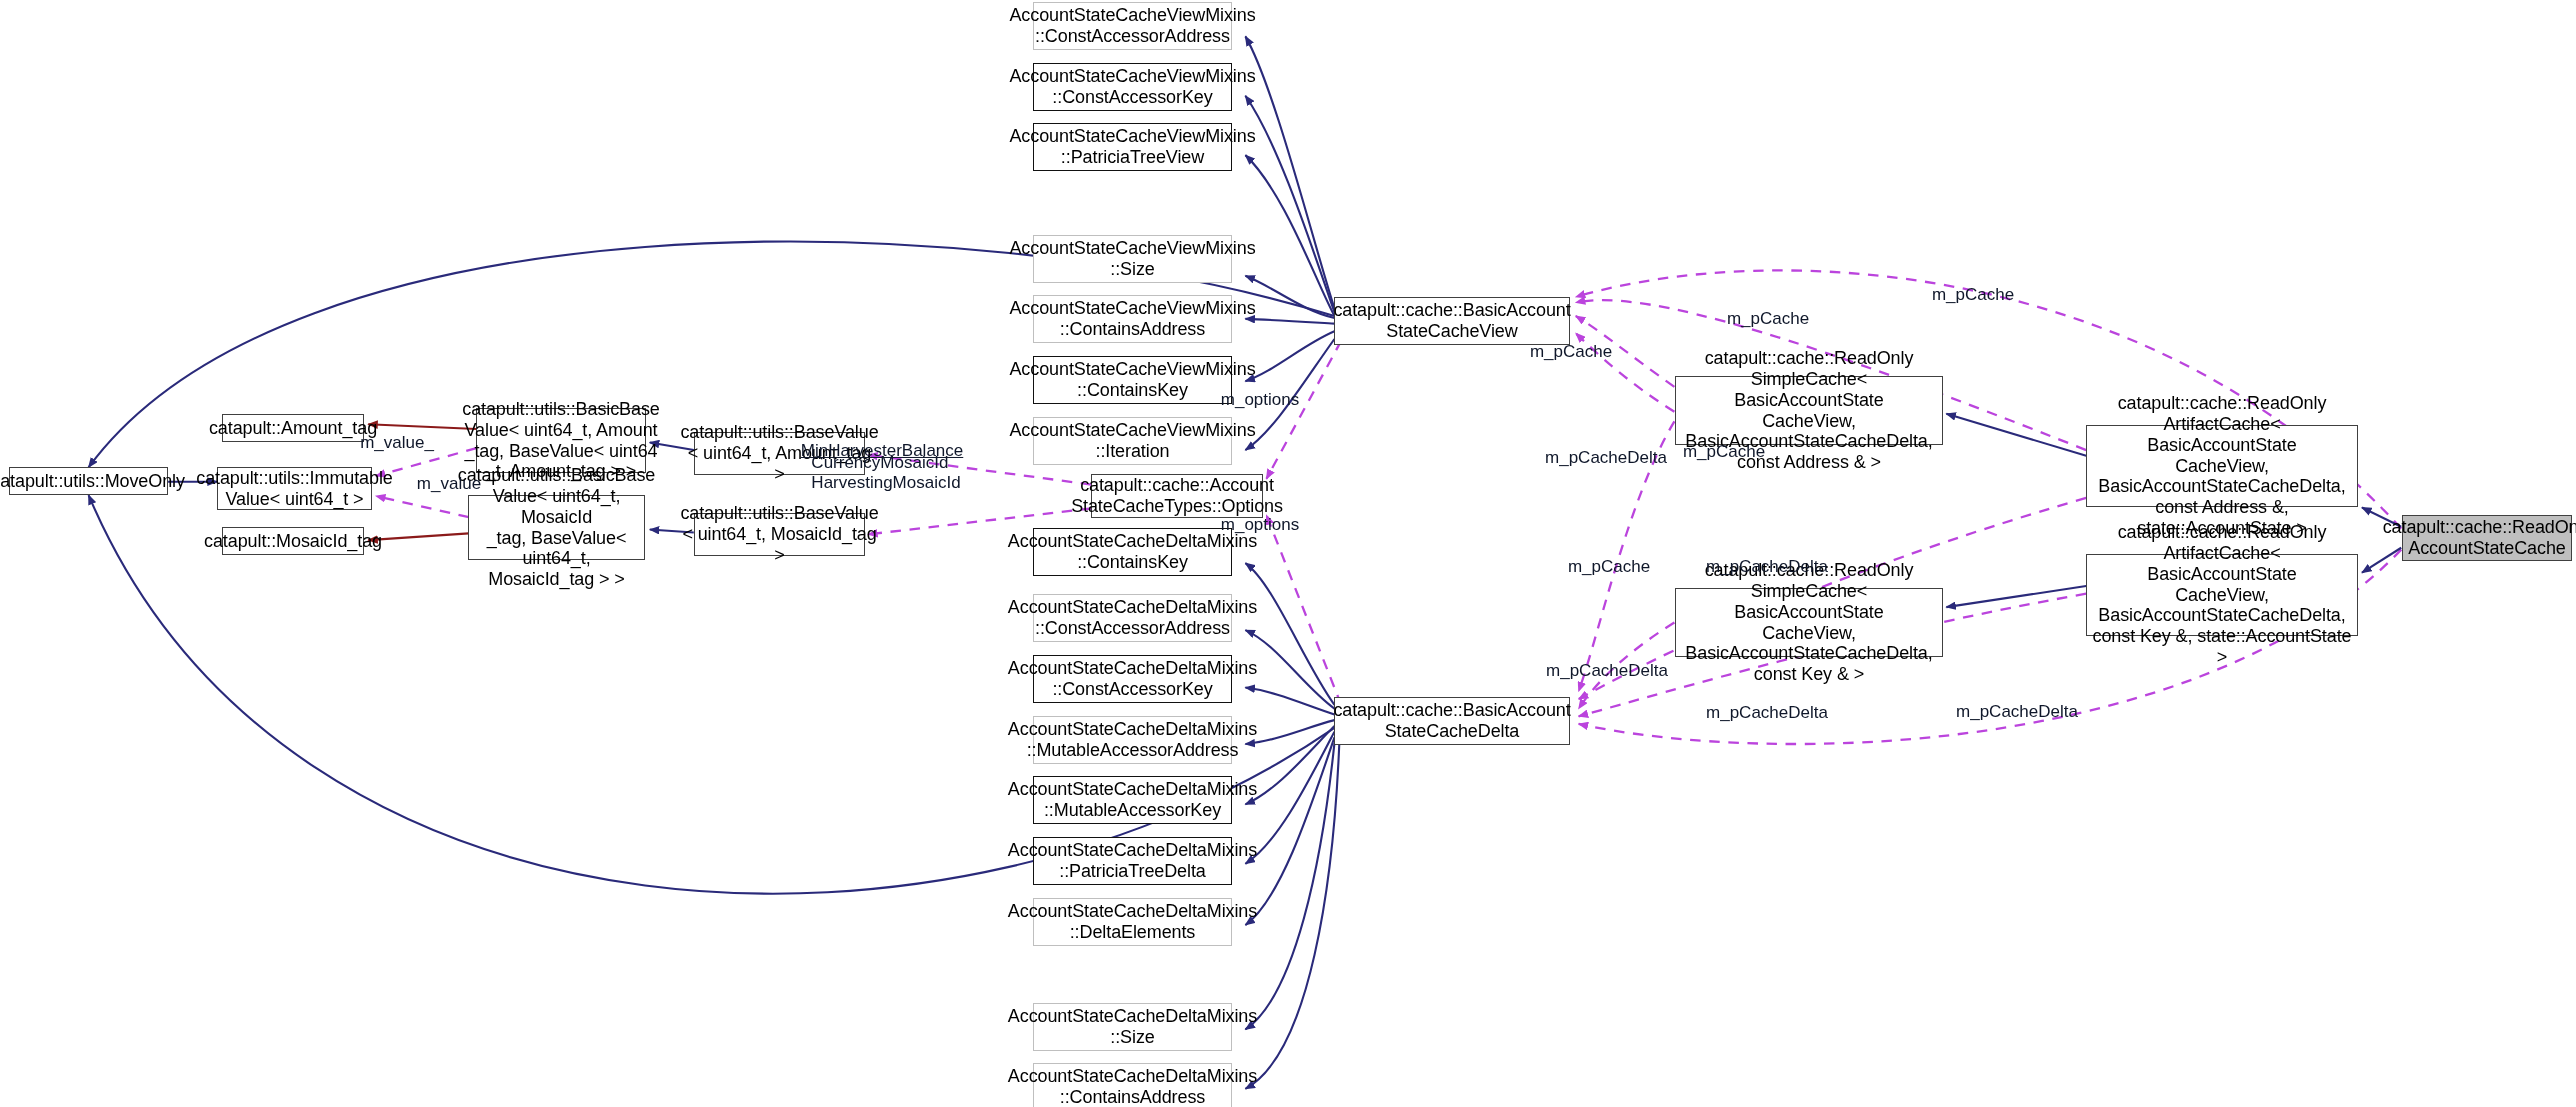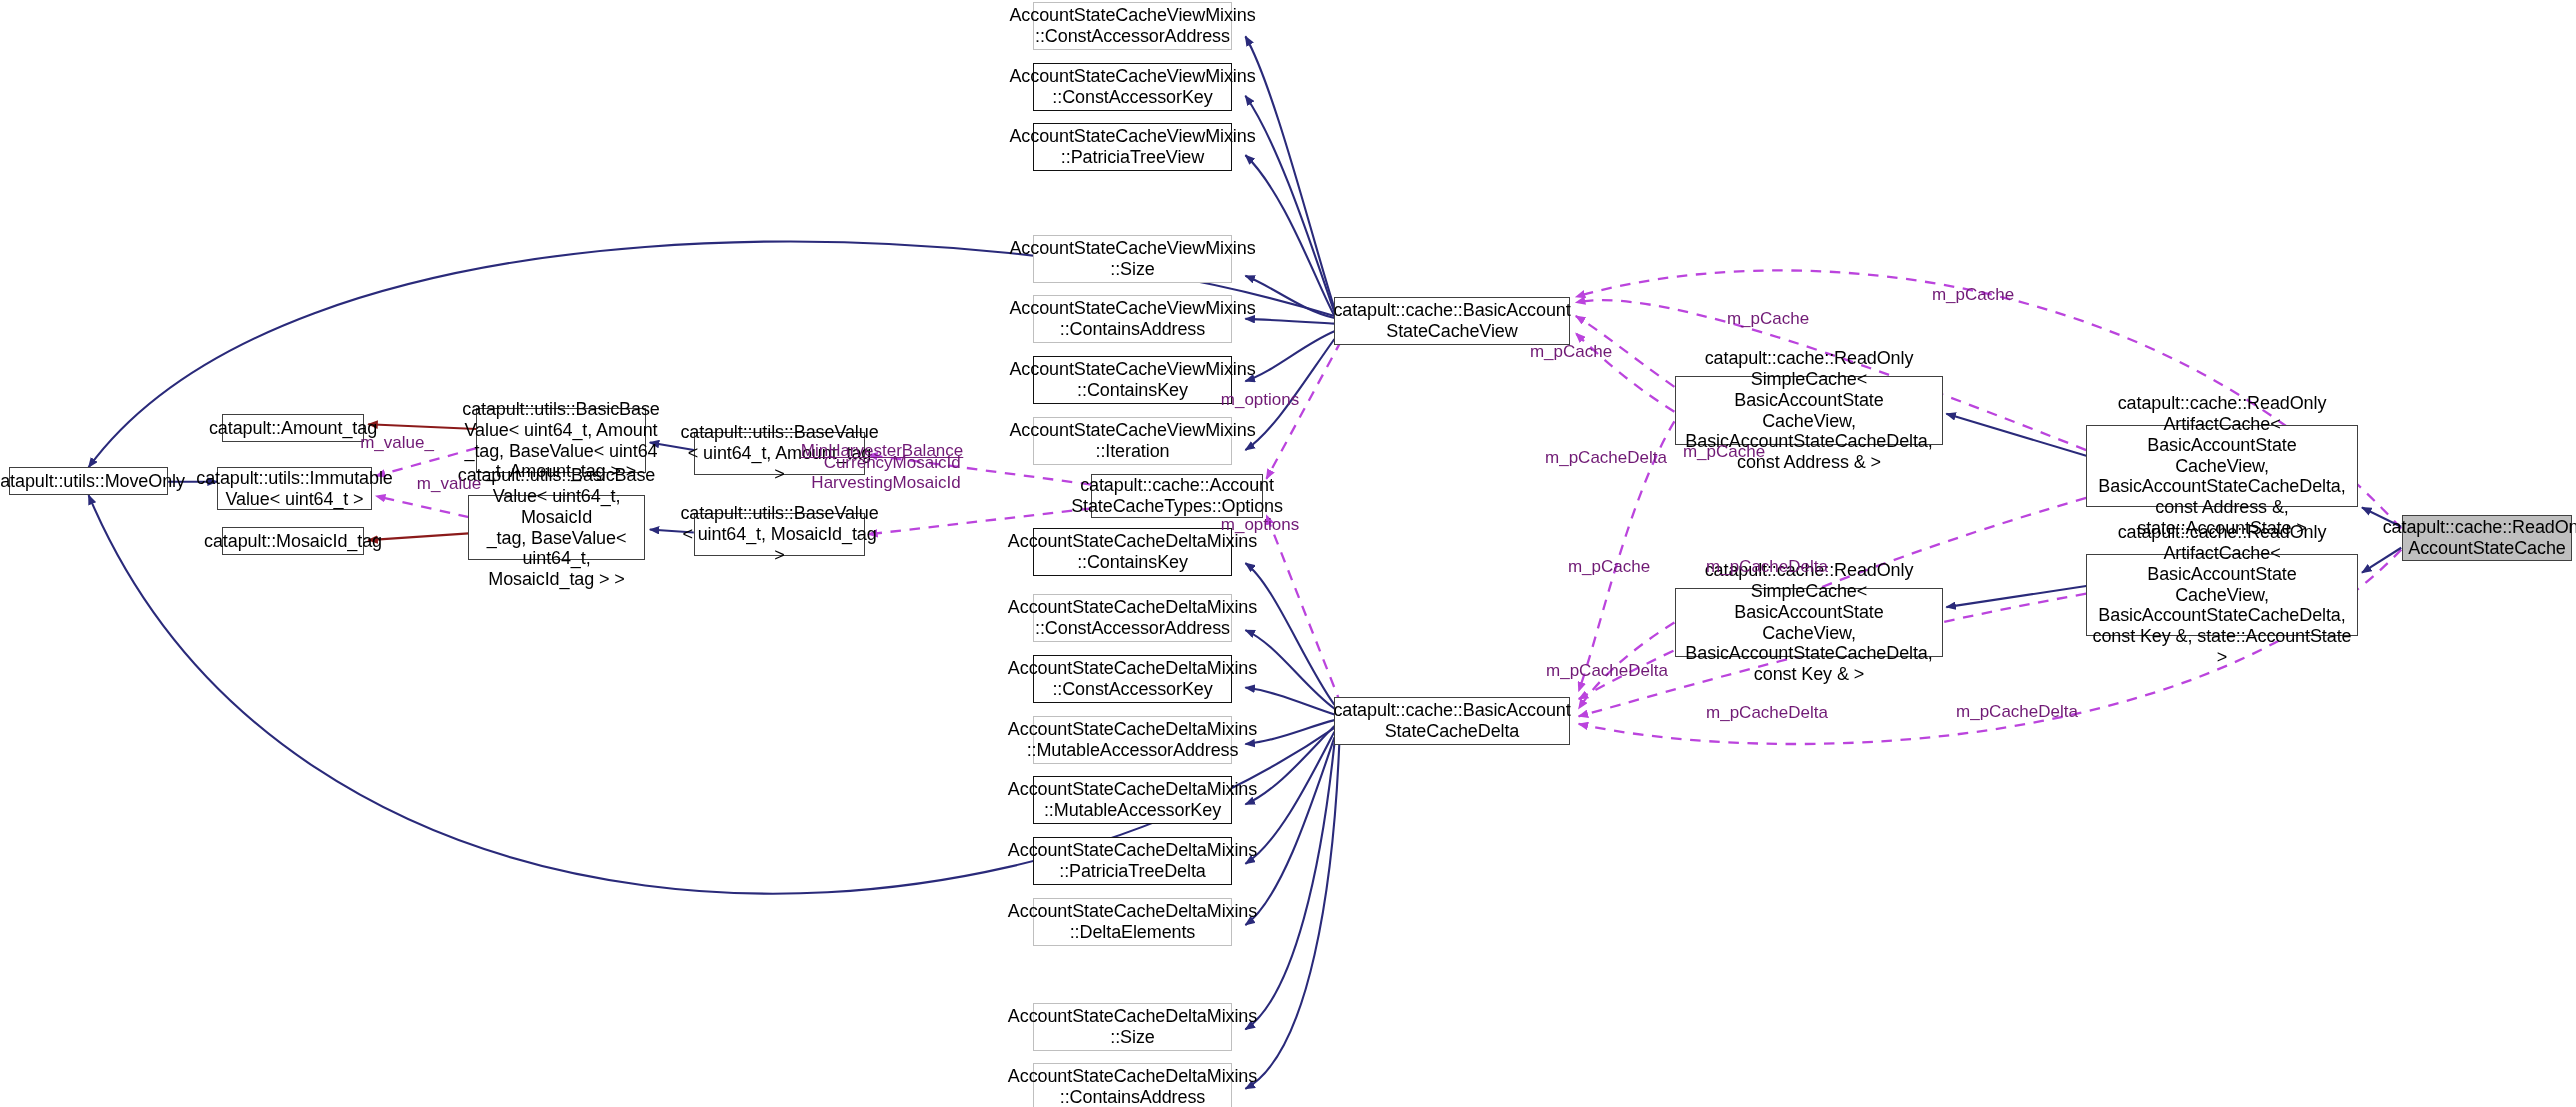--- a/index.html
+++ b/index.html
@@ -56,23 +56,23 @@
   .node.b-black {
     border: 1.9px solid #111111;
   }
   .node.highlight {
     background: #bfbfbf;
     border: 1.9px solid #404040;
   }
   .edge-label {
     position: absolute;
     font-size: 17px;
-    color: #701a75;
+    color: #0f172a;
     white-space: pre-line;
-    text-align: right;
+    text-align: left;
     line-height: 1.18;
     background: transparent;
   }
 </style>
 </head>
 <body>
 
 <div id="diagram-root">
 
   <svg id="edge-layer" viewBox="0 0 2689 1156" xmlns="http://www.w3.org/2000/svg">

